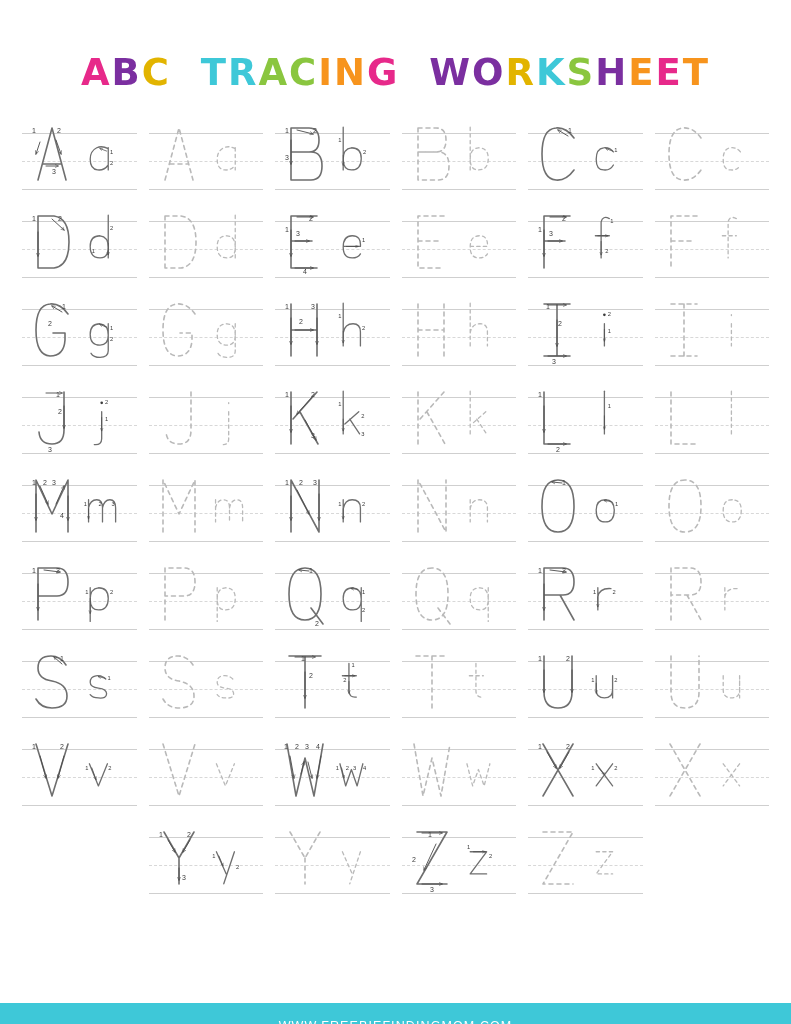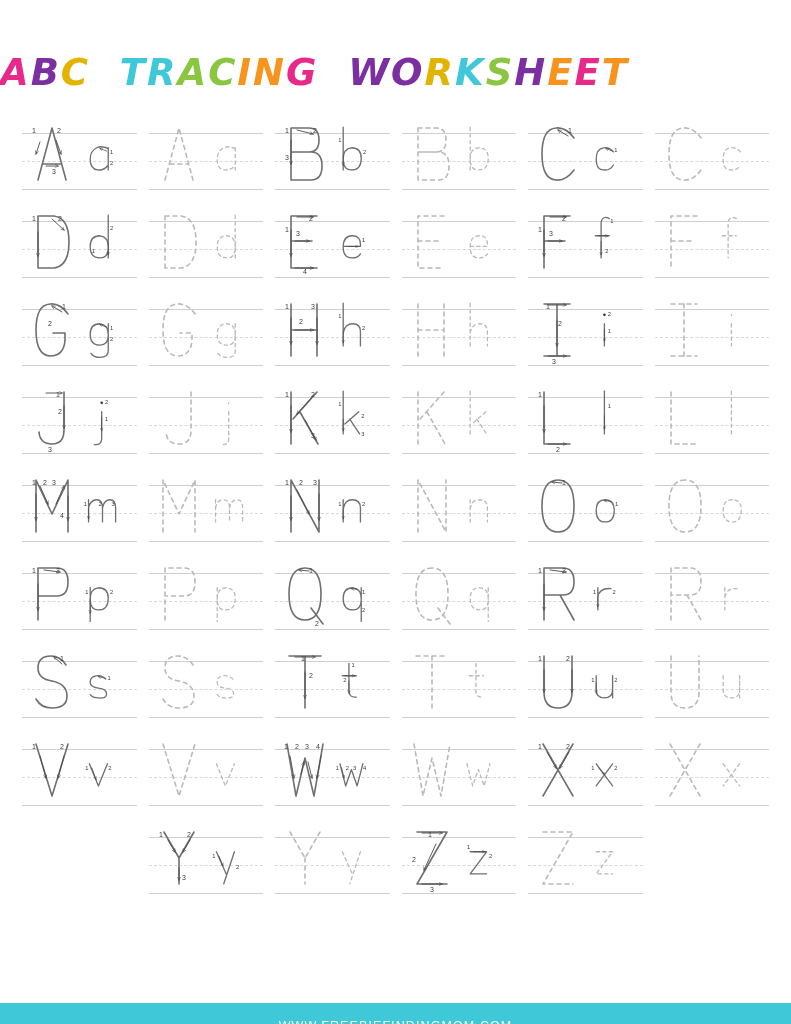--- a/index.html
+++ b/index.html
@@ -16,27 +16,27 @@
   }
   .page {
     position: relative;
     width: 791px;
     height: 1024px;
     background: #ffffff;
     box-sizing: border-box;
   }
   
   .title {
+    text-align: center;
     padding-top: 26px;
     font-family: "DejaVu Sans", sans-serif;
     font-weight: bold;
     font-size: 37px;
     letter-spacing: 2px;
     white-space: nowrap;
-    font-style: italic;
   }
   .title span {
     display: inline-block;
   }
   
   .grid {
     margin: 22px 18px 0 18px;
     display: grid;
     grid-template-columns: repeat(6, 1fr);
     grid-auto-rows: 86px;

